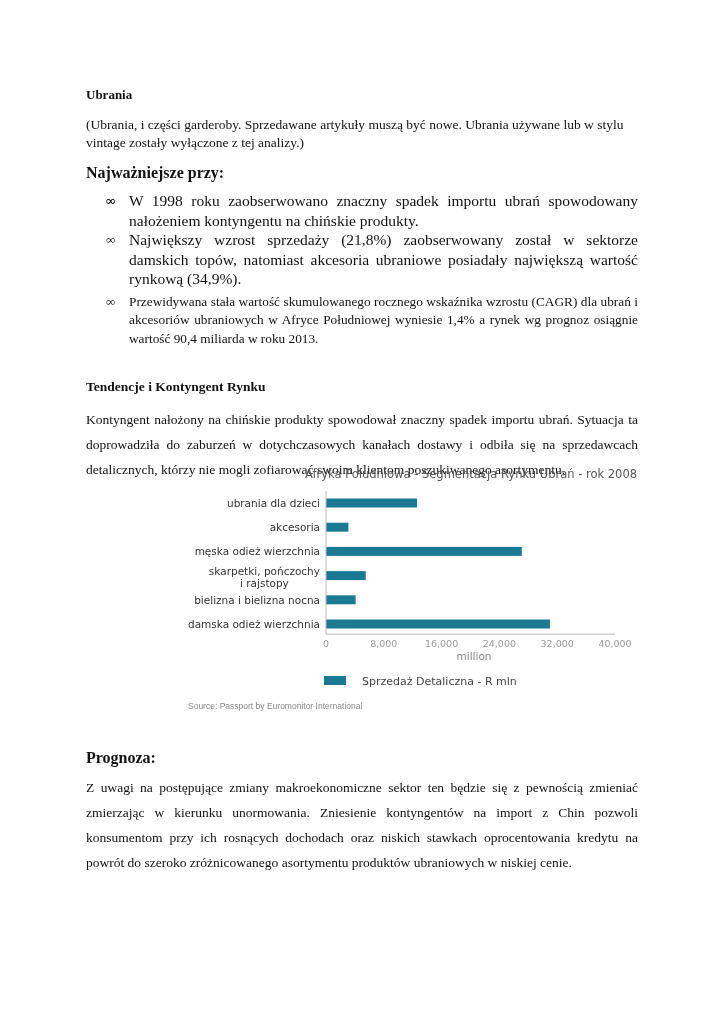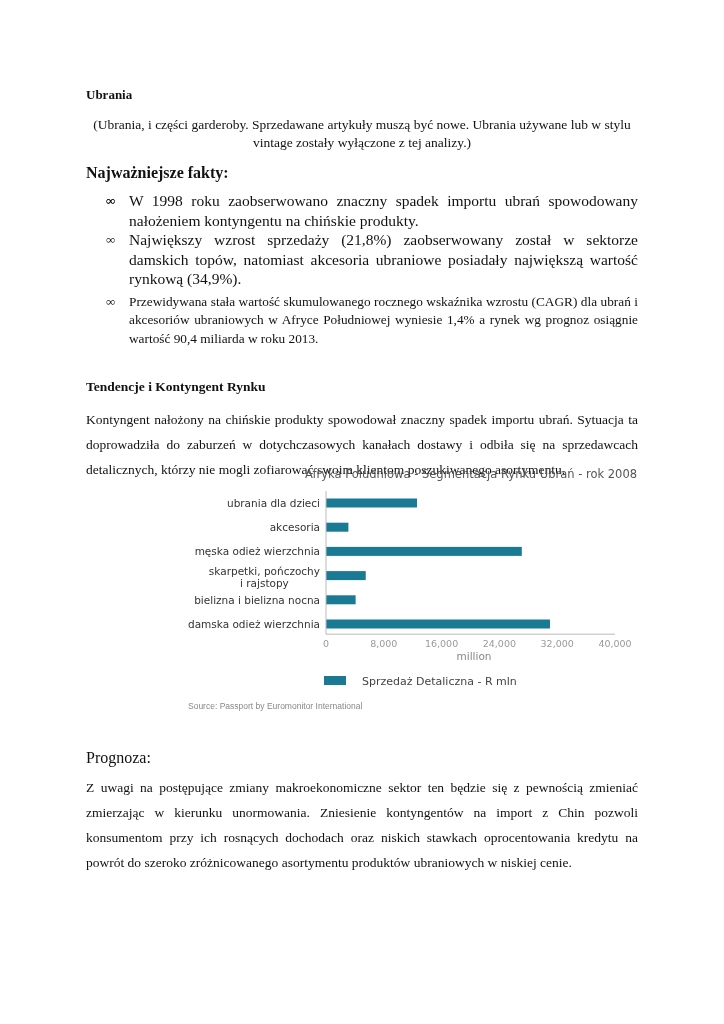--- a/index.html
+++ b/index.html
@@ -1,46 +1,46 @@
 <!DOCTYPE html>
 <html><head>
 <meta charset="utf-8">
 <style>
   html, body { margin: 0; padding: 0; background: #ffffff; }
   body { width: 724px; height: 1024px; position: relative; overflow: hidden;
          font-family: "Liberation Serif", serif; color: #111; }
   .page { position: absolute; left: 86px; top: 0; width: 552px; }
   .title { position: absolute; top: 87px; left: 0; width: 552px; 
            font-weight: bold; font-size: 13px; }
-  .subtitle { position: absolute; top: 116px; left: 0; width: 552px; text-align: center;
+  .subtitle { position: absolute; top: 116px; left: 0; width: 552px; 
               font-size: 13.5px; line-height: 18px; }
   .h-facts { position: absolute; top: 164px; left: 0; font-weight: bold; font-size: 16px; }
   .facts { position: absolute; top: 191px; left: 0; width: 552px; margin: 0; padding: 0; list-style: none; }
   .facts li { position: relative; padding-left: 43px; text-align: justify; text-align-last: left; }
   .facts li .bullet { position: absolute; left: 20px; top: 0; font-size: 13px; }
   .facts li.big { font-size: 15.5px; line-height: 19.5px; }
   .facts li.small { font-size: 13.3px; line-height: 18.5px; margin-top: 4px; }
   .h-trend { position: absolute; top: 379px; left: 0; font-weight: bold; font-size: 13.5px; }
   .trend-p { position: absolute; top: 407px; left: 0; width: 552px; font-size: 13.5px;
              line-height: 25px; text-align: justify; text-align-last: left; }
-  .h-prog { position: absolute; top: 749px; left: 0; font-weight: normal; font-size: 16px; }
+  .h-prog { position: absolute; top: 749px; left: 0; font-weight: bold; font-size: 16px; }
   .prog-p { position: absolute; top: 775px; left: 0; width: 552px; font-size: 13.5px;
             line-height: 25px; text-align: justify; text-align-last: left; }
   .chart { position: absolute; left: 98px; top: 464px; width: 460px; height: 250px; }
   .chart svg { width: 460px; height: 250px; display: block; }
   .chart text { font-family: "DejaVu Sans", sans-serif; }
 </style>
 </head>
 <body>
 
 <div class="page">
   <div class="title">Ubrania</div>
   <div class="subtitle">(Ubrania, i części garderoby. Sprzedawane artykuły muszą być nowe. Ubrania używane lub w stylu vintage zostały wyłączone z tej analizy.)</div>
 
-  <div class="h-facts">Najważniejsze fakty:</div>
+  <div class="h-facts">Najważniejsze przy:</div>
   <ul class="facts">
     <li class="big">
       <span class="bullet">∞</span>
     </li>
     <li class="big">
       <span class="bullet">∞</span>
       <span>W 1998 roku zaobserwowano znaczny spadek importu ubrań spowodowany nałożeniem kontyngentu na chińskie produkty.</span>
     </li>
     <li class="big">
       <span class="bullet">∞</span>

